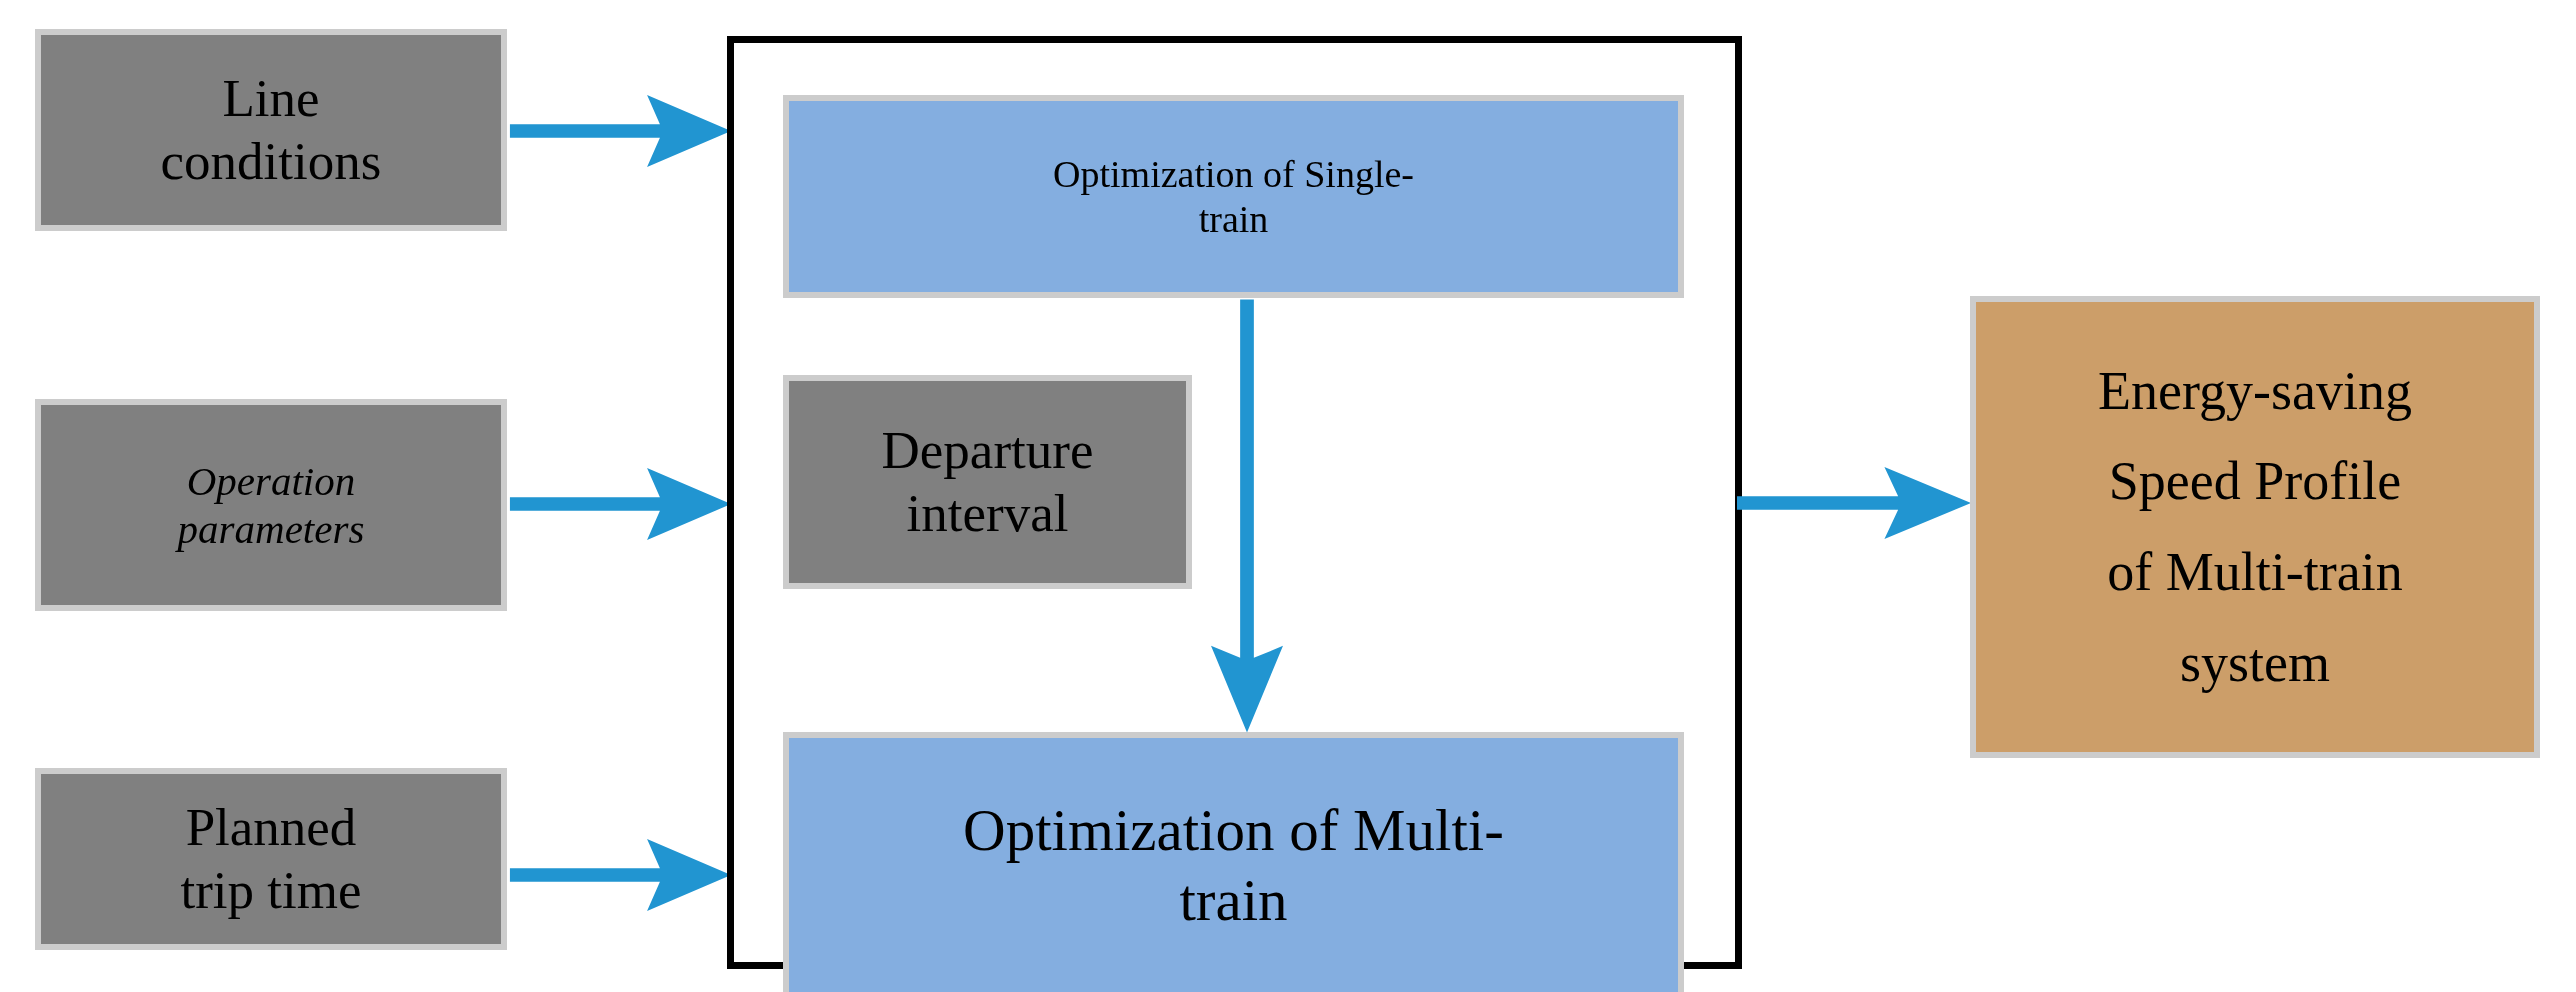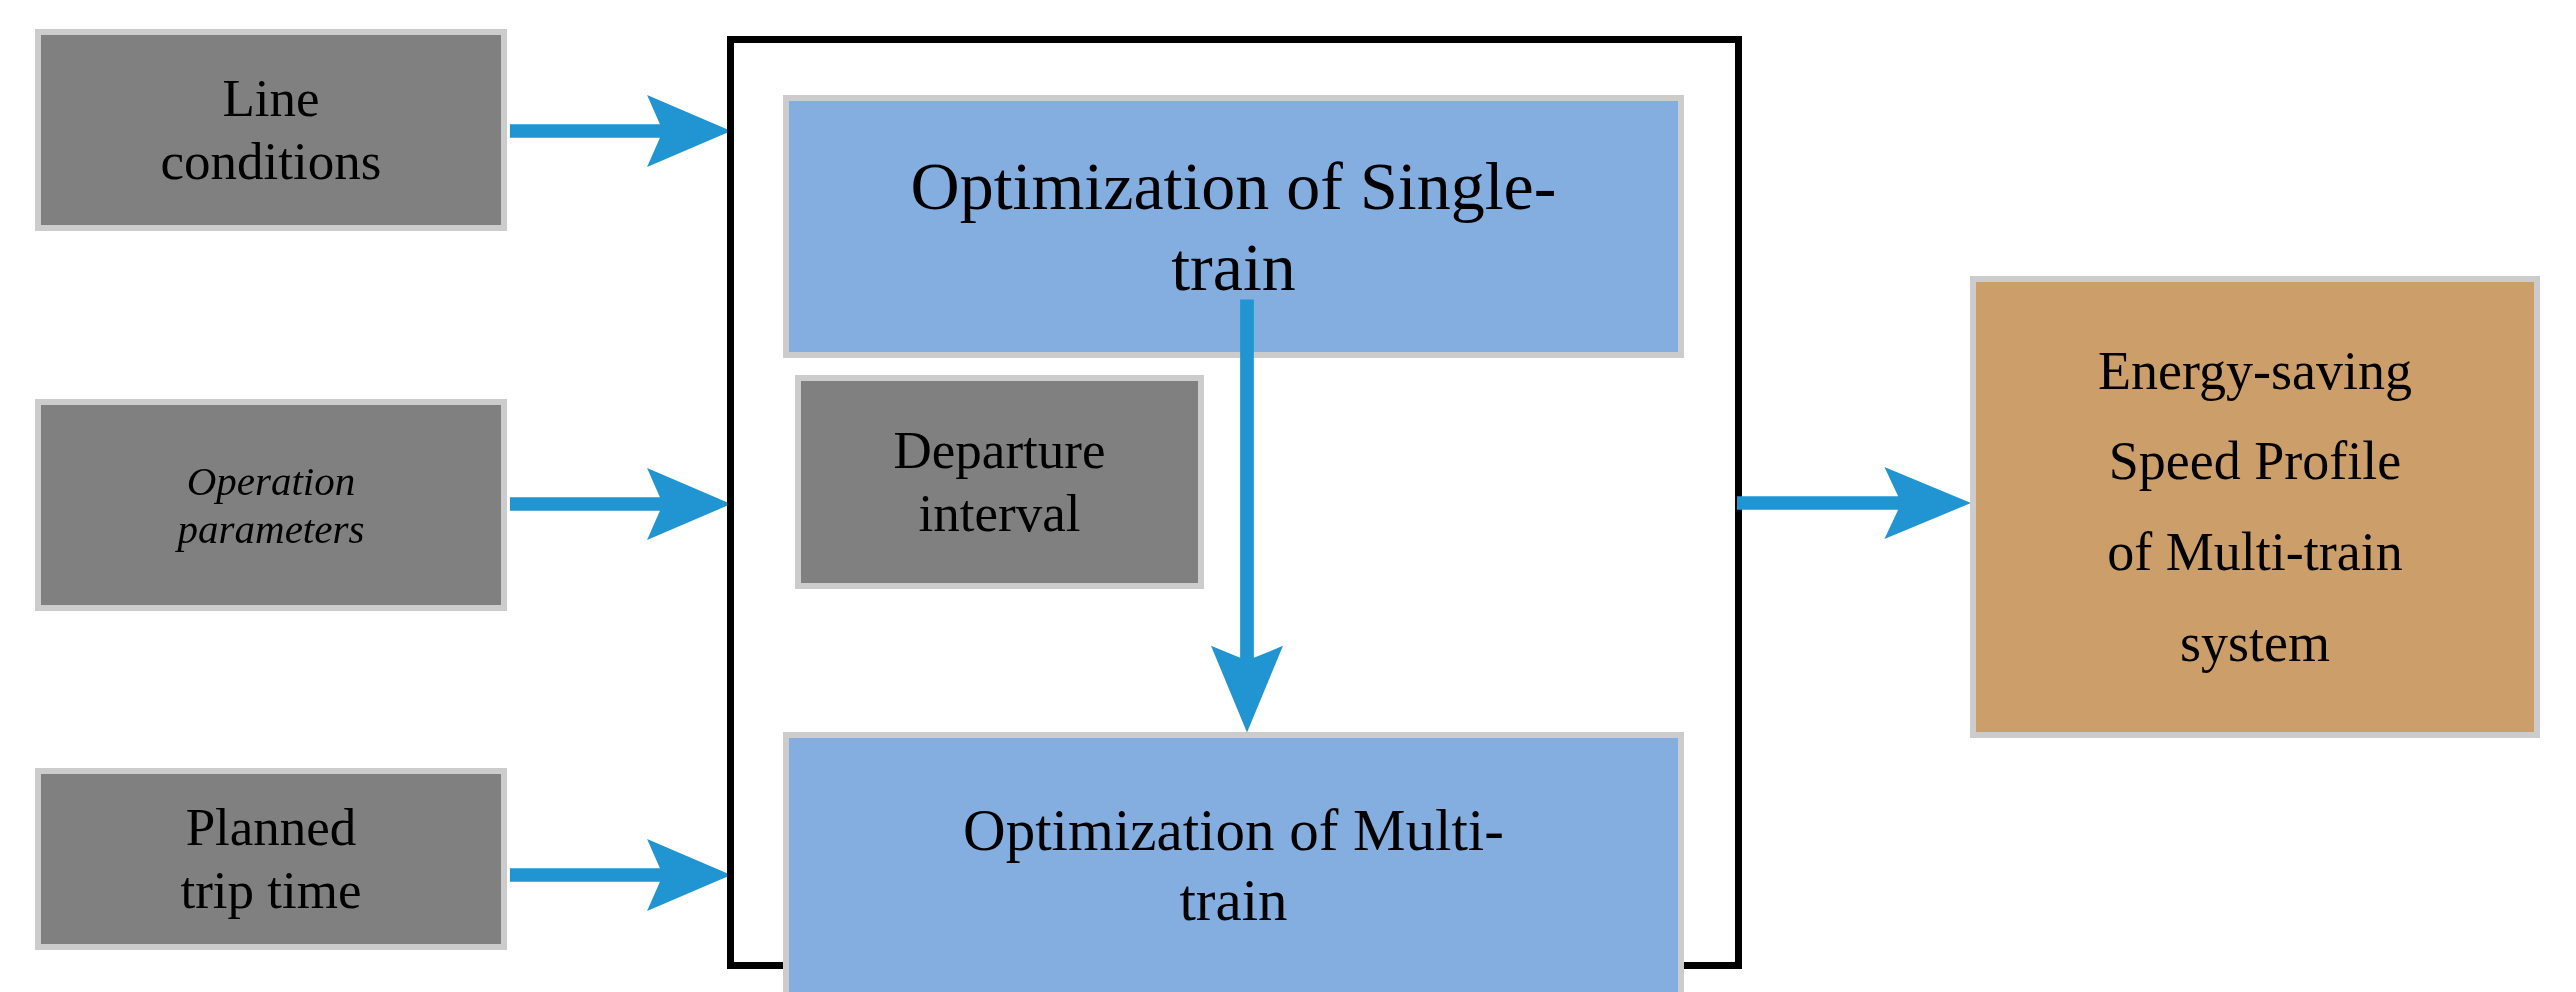--- a/index.html
+++ b/index.html
@@ -32,42 +32,42 @@
     border: 6px solid #cccccc;
     padding: 0 16px;
   }
   .node .label {
     display: block;
     width: 100%;
   }
 
   .node.gray  { background: #808080; }
   .node.blue  { background: #84aee0; }
-  .node.tan   { background: #cc9e69; }
+  .node.tan   { background: #cc9e69; margin-top: 20px; }
 
   
   #process-container {
     position: absolute;
     left: 727px;
     top: 36px;
     width: 1015px;
     height: 933px;
     border: 7.8px solid #000000;
     background: #ffffff;
     box-sizing: border-box;
   }
 
   
   #node-line-conditions      { left: 35px;  top: 28.5px;   width: 472px; height: 202px; font-size: 53px; }
   #node-operation-parameters { left: 35px;  top: 399px;  width: 472px; height: 212px; font-size: 41px; font-style: italic; }
   #node-planned-trip-time    { left: 35px;  top: 768px;  width: 472px; height: 182px; font-size: 53px; }
 
   
-  #node-optimization-single { left: 783px;  top: 95px; width: 901px; height: 263px; font-size: 68px; }
-  #node-departure-interval  { left: 783px;  top: 375px; width: 409px;  height: 214px; font-size: 53px; margin-left: 12px; }
+  #node-optimization-single { left: 783px;  top: 95px; width: 901px; height: 203px; font-size: 38px; }
+  #node-departure-interval  { left: 783px;  top: 375px; width: 409px;  height: 214px; font-size: 53px; }
   #node-dwell-time          { left: 1320px; top: 375px; width: 364px;  height: 214px; font-size: 53px; }
   #node-optimization-multi  { left: 783px;  top: 732px; width: 901px; height: 268px; font-size: 59px; }
 
   
   #node-energy-profile {
     left: 1970px; top: 276px; width: 570px; height: 462px;
     font-size: 54px; line-height: 1.68;
   }
 
   

